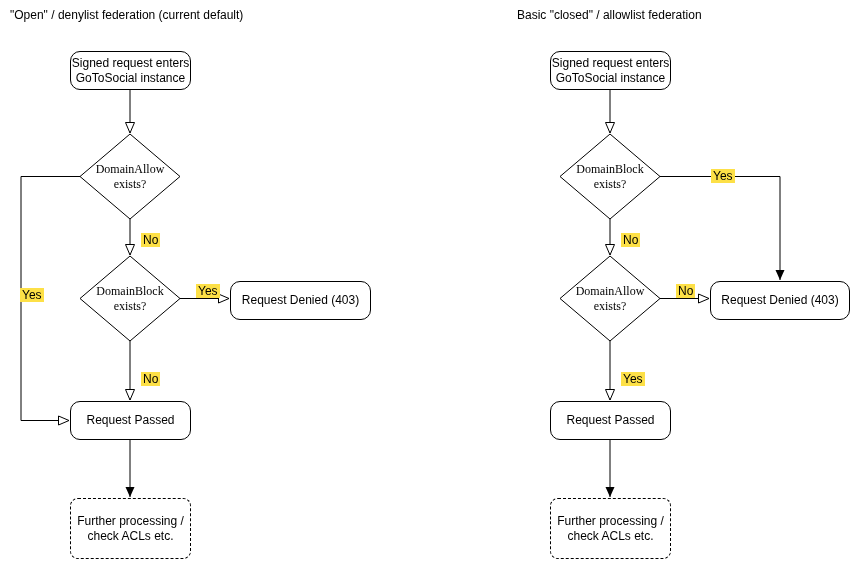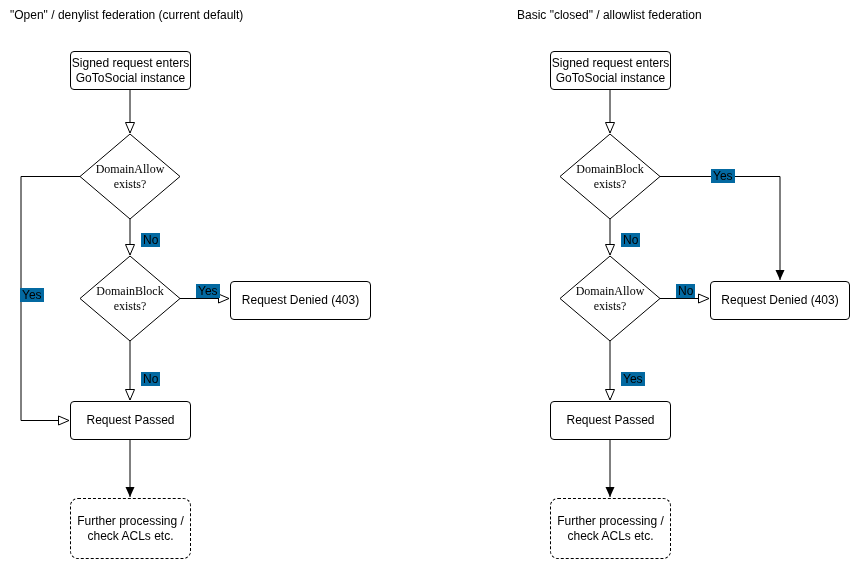--- a/index.html
+++ b/index.html
@@ -11,27 +11,27 @@
   svg.connectors{position:absolute;left:0;top:0;}
   svg.connectors path.edge{stroke:#000;stroke-width:1;fill:none;}
   svg.connectors polygon.diamond{fill:#ffffff;stroke:#000;stroke-width:1;}
   .title{position:absolute;white-space:pre;line-height:15px;}
   .node{
     position:absolute;box-sizing:border-box;background:#ffffff;
     border:1px solid #000;display:flex;align-items:center;justify-content:center;
     text-align:center;line-height:15px;
   }
   .node span, .diamond-text span{white-space:pre-line;}
-  .rounded{border-radius:4px;}
+  .rounded{border-radius:10px;}
   .dashed{border-style:dashed;border-radius:8px;}
   .diamond-text{
     position:absolute;text-align:center;line-height:15px;pointer-events:none;font-family:Liberation Serif, serif;
   }
   .edge-label{
-    position:absolute;background:#0369a1;padding:0 2px;line-height:14px;
+    position:absolute;background:#fde047;padding:0 2px;line-height:14px;
   }
 </style>
 </head>
 <body>
 
 <div class="canvas">
 
   <svg class="connectors" width="851" height="561">
     <defs>
       <marker id="arrowOpen" markerUnits="userSpaceOnUse" markerWidth="13" markerHeight="12" refX="11.5" refY="5.5" orient="auto">

